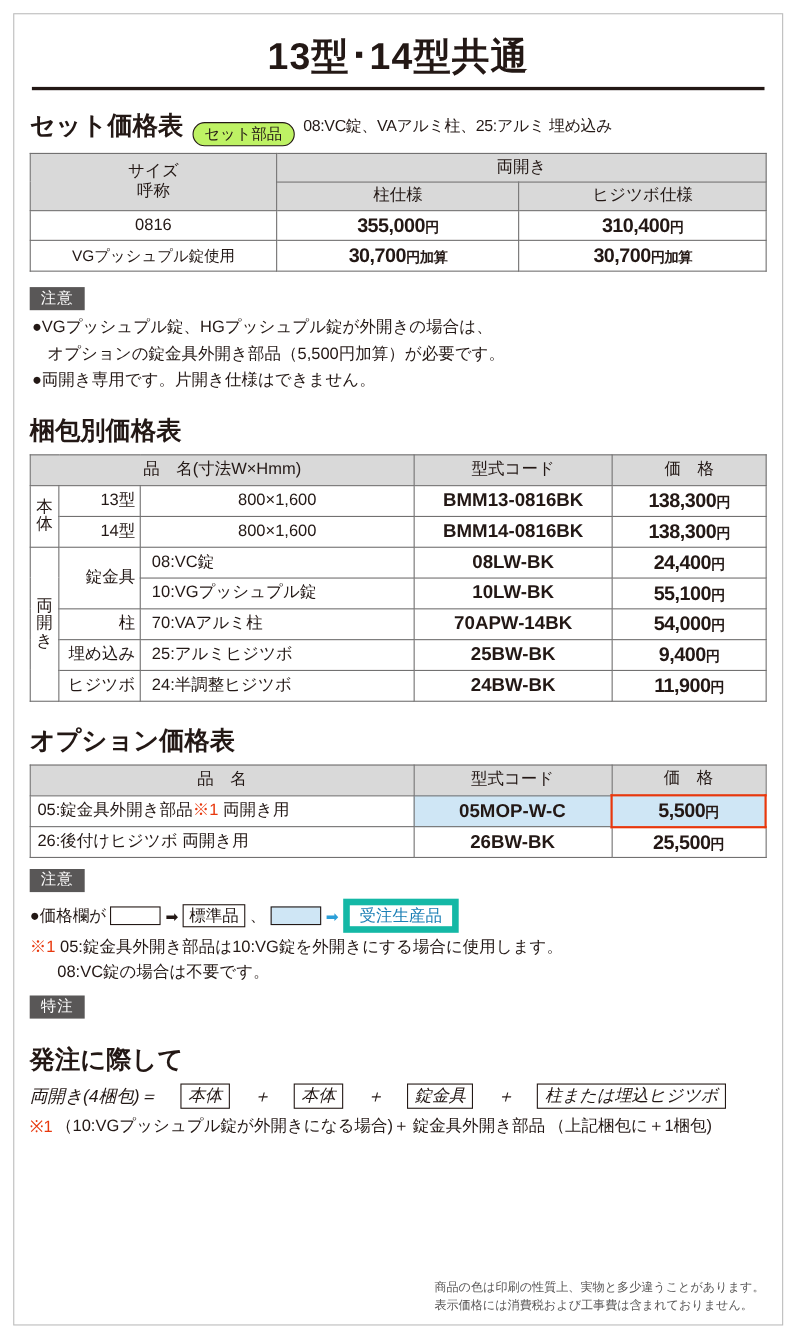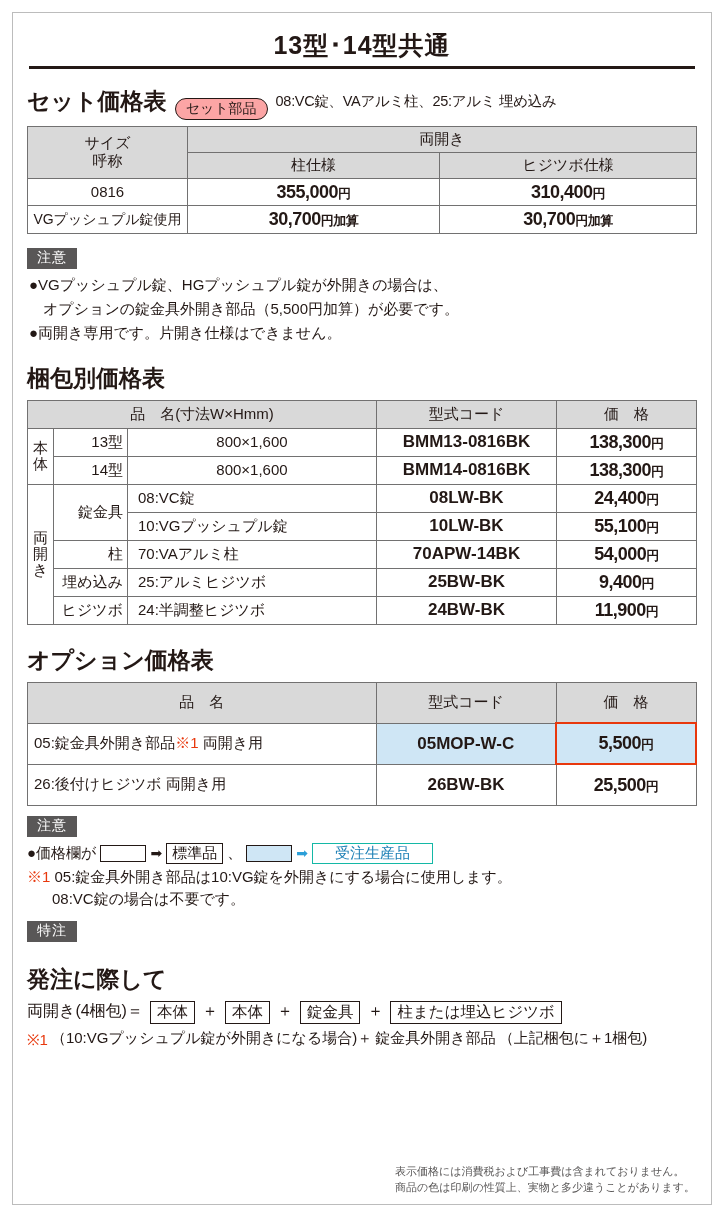--- a/index.html
+++ b/index.html
@@ -15,21 +15,21 @@
     position:absolute; left:12px; top:12px;
     width:700px; height:1193px;
     border:1px solid #bcbcbc;
     background:#fff;
   }
   .inner { padding:12px 14px 6px 14px; }
 
   
   .main-title {
     text-align:center;
-    font-size:25px;
+    font-size:34px;
     font-weight:bold;
     letter-spacing:1px;
     border-bottom:3px solid #231815;
     padding-bottom:4px;
     margin:4px 2px 14px 2px;
   }
 
   
   .sec-head {
     font-size:23px;
@@ -41,21 +41,21 @@
     gap:8px;
   }
   .pill {
     display:inline-block;
     border:1px solid #231815;
     border-radius:11px;
     font-size:14px;
     font-weight:normal;
     padding:1px 10px 2px 10px;
     line-height:1.2;
-    background:#fca5a5;
+    background:#bef264;
     margin-top:15px;
   }
   .sec-head .note-right {
     font-size:14.5px;
     font-weight:normal;
     letter-spacing:-0.3px;
   }
 
   
   table { border-collapse:collapse; width:100%; }
@@ -68,21 +68,21 @@
     line-height:1.25;
   }
   .hdr { background:#d9d9d9; }
   .price { font-weight:bold; font-size:18px; letter-spacing:-0.5px; }
   .price .yen { font-size:13px; font-weight:bold; }
   .code { font-weight:bold; font-size:17px; letter-spacing:0px; }
   .small { font-size:14px; }
 
   
   .tbl-set td { height:26px; }
-  .tbl-set .size-cell { width:160px;text-align:center; }
+  .tbl-set .size-cell { width:224px;text-align:center; }
   .tbl-set .row-h { height:42px; }
 
   
   .badge {
     display:inline-block;
     background:#595757;
     color:#fff;
     font-size:14px;
     padding:1px 10px 2px 10px;
     margin:14px 0 4px 0;
@@ -98,50 +98,50 @@
     width:26px;
     font-size:15px;
     line-height:1.05;
     letter-spacing:0px;
   }
   .vlabel span { display:block; }
   .tbl-pack .name-col { text-align:left; padding-left:10px;margin-top:40px; }
   .tbl-pack .cat-col { width:74px;text-align:right; }
 
   
-  .tbl-opt td { height:41px; }
+  .tbl-opt td { height:28px; }
   .tbl-opt .name-col { text-align:left; padding-left:6px; font-size:15px; }
   .hl-box { background:#cfe6f5; }
   .hl-border { border:2px solid #e8380d !important; background:#cfe6f5; }
   .ast { color:#e8380d; }
 
   
   .legend { font-size:15px; display:flex; align-items:center; gap:4px; margin-top:2px; }
   .legend .empty-box {
     display:inline-block; width:46px; height:17px;
     border:1px solid #231815; background:#fff;
   }
   .legend .blue-box {
     display:inline-block; width:46px; height:17px;
     border:1px solid #231815; background:#cfe6f5;
   }
   .legend .tag {
     display:inline-block; border:1px solid #231815; padding:0 5px; background:#fff;
   }
   .legend .tag-blue {
-    display:inline-block; border:1px solid #14b8a6; color:#1b7fb5; padding:0 22px; background:#fff;
+    display:inline-block; border:6px solid #14b8a6; color:#1b7fb5; padding:0 9px; background:#fff;
   }
   .arrow { font-size:14px; }
   .arrow.blue { color:#2b9fd8; }
 
   .notes { font-size:15px; line-height:1.5; margin-top:2px; }
   .notes .sub { padding-left:25px; }
 
   
-  .order-line { font-size:16px; display:flex; align-items:flex-start; flex-wrap:wrap; gap:7px; margin-top:4px; }
+  .order-line { font-size:16px; display:flex; align-items:flex-end; flex-wrap:wrap; gap:21px; margin-top:4px;font-style:italic; }
   .order-line .b {
     display:inline-block; border:1px solid #231815; padding:0px 6px; background:#fff; font-size:15.5px;
   }
   .order-note { font-size:15px; display:flex; align-items:center; flex-wrap:wrap; gap:3px; margin-top:5px; color:#231815; }
   .order-note .red { color:#e8380d; }
 
   .footer {
     position:absolute; right:16px; bottom:8px;
     text-align:left; font-size:11px; color:#595757; line-height:1.45;
   }
@@ -325,16 +325,16 @@
   <div class="order-note">
     <span class="red">※1</span>
     <span>（10:VGプッシュプル錠が外開きになる場合)＋</span>
     <span class="bred">錠金具外開き部品</span>
     <span>（上記梱包に＋1梱包)</span>
   </div>
 
  </div>
 
  <div class="footer">
+   <div>商品の色は印刷の性質上、実物と多少違うことがあります。</div>
    <div>表示価格には消費税および工事費は含まれておりません。</div>
-   <div>商品の色は印刷の性質上、実物と多少違うことがあります。</div>
  </div>
 </div>
 
 </body></html>

